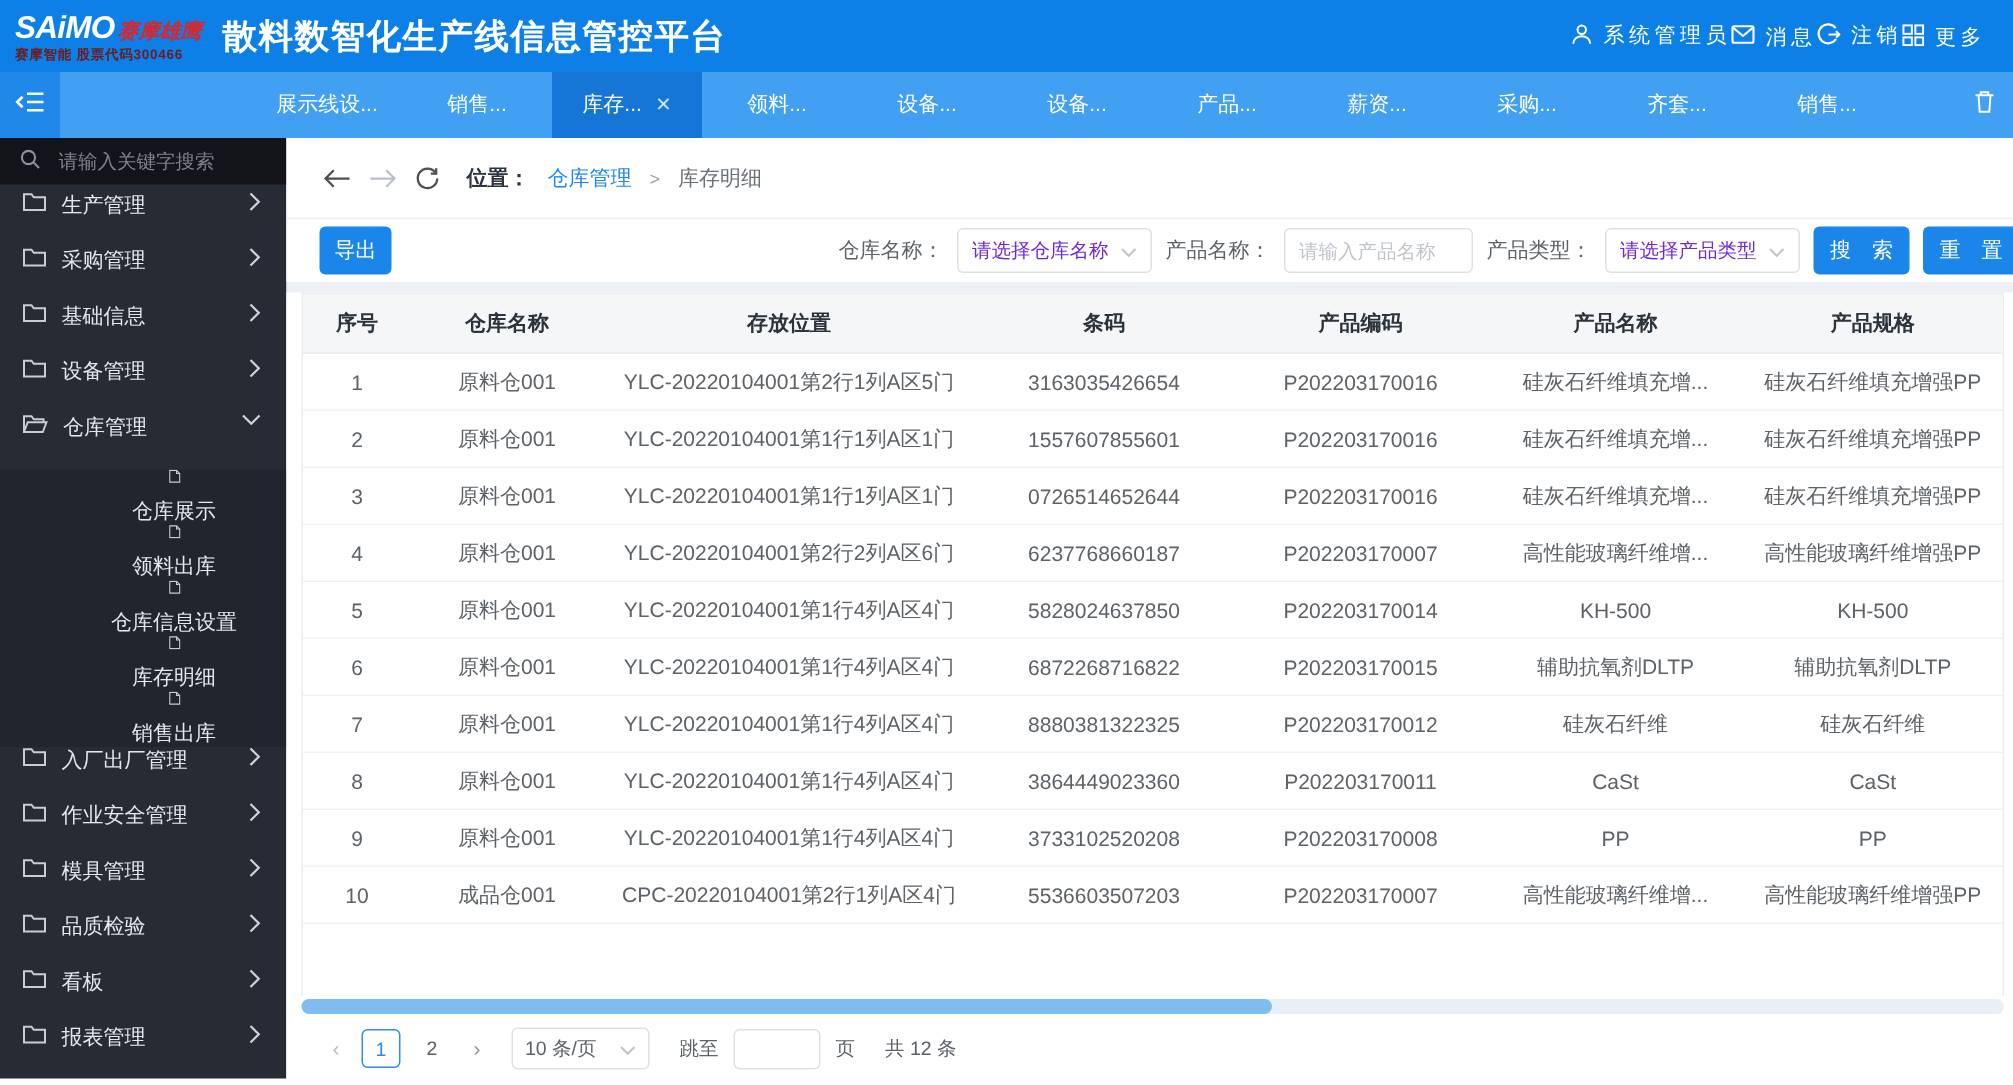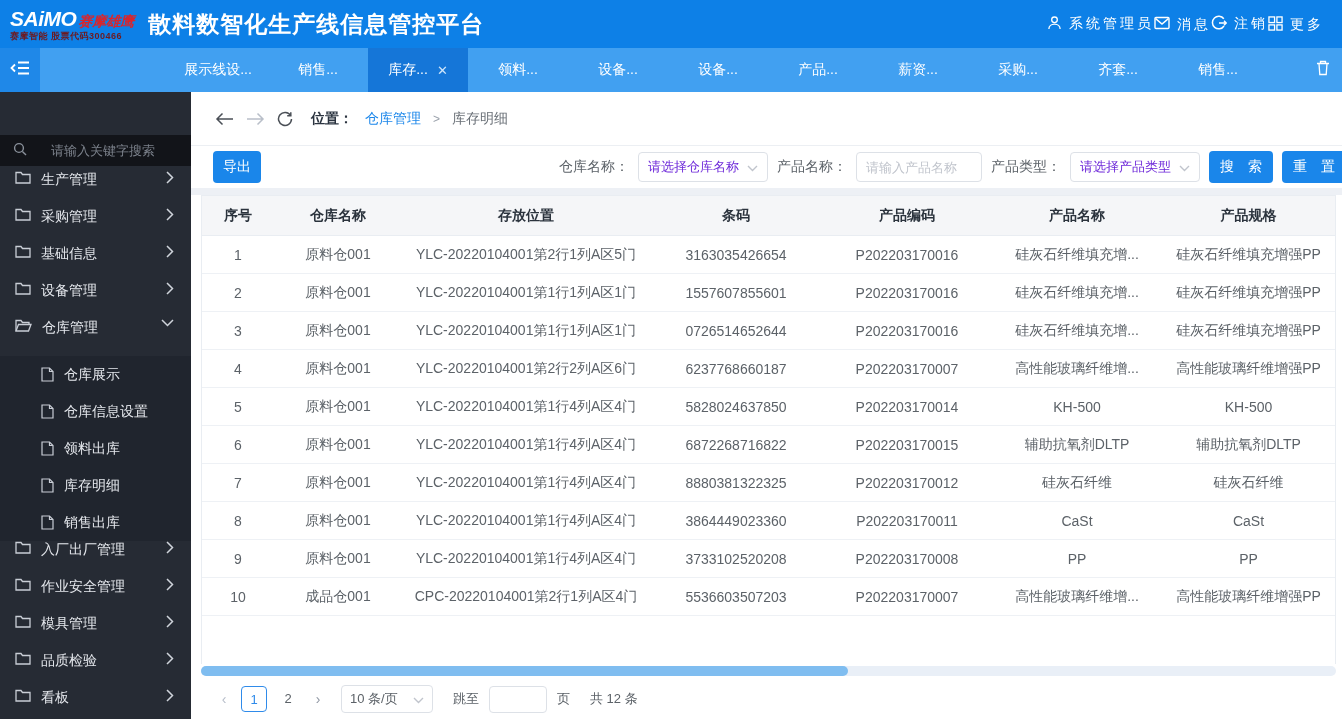--- a/index.html
+++ b/index.html
@@ -27,28 +27,28 @@
     color:#fff; font-size:14px; cursor:pointer; white-space:nowrap; }
   .tab.active { background:#1576d8; }
   .tab-close { font-size:13px; color:#cfe6fb; }
   .tab-trash { margin-left:auto; width:38px; display:flex; align-items:center;
     justify-content:center; cursor:pointer; }
 
   
   .layout { display:flex; height:627px; }
   .sidebar { width:191px; background:#262b34; display:flex; flex-direction:column; flex:none; }
   .sidebar-search { height:31px; background:#121419; display:flex; align-items:center;
-    gap:24px; padding:0 13px; color:#7c828c; font-size:13px; flex:none;margin-top:43px; }
+    gap:12px; padding:0 13px; color:#7c828c; font-size:13px; flex:none; }
   .menu { flex:1; overflow:hidden; padding-top:5px; }
   .menu-item { height:37px; display:flex; align-items:flex-start; padding:0 17px 0 15px;
     color:#e4e7ec; font-size:14px; cursor:pointer; }
   .menu-item .label { margin-left:10px; flex:1; }
   .submenu { background:#20252e; }
   .submenu-item { height:37px; display:flex; align-items:center; gap:10px;
-    padding-left:41px; color:#e4e7ec; font-size:14px; cursor:pointer; }
+    padding-left:41px; color:#e4e7ec; font-size:14px; cursor:pointer;flex-direction:column; }
 
   .main { flex:1; min-width:0; background:#edf0f5; display:flex; flex-direction:column; }
 
   
   .crumb-row { height:54px; background:#fff; display:flex; align-items:center;
     padding-left:24px; gap:12px; font-size:14px; flex:none; border-bottom:1px solid #eceff3; }
   .nav-ic { display:flex; align-items:center; cursor:pointer; }
   .crumb-label { color:#2b3440; font-weight:bold; margin-left:6px; }
   .crumb-link { color:#1c87ea; cursor:pointer; }
   .crumb-sep { color:#9aa1ab; font-size:12px; }
@@ -260,28 +260,28 @@
               <path d="M1 1h7.5L12 4.5V14H1z" fill="none" stroke="#c9ced6" stroke-width="1.2"></path>
               <path d="M8.5 1v3.5H12" fill="none" stroke="#c9ced6" stroke-width="1.2"></path>
             </svg>
             <span>仓库展示</span>
           </div>
           <div class="submenu-item">
             <svg width="13" height="15" viewBox="0 0 13 15">
               <path d="M1 1h7.5L12 4.5V14H1z" fill="none" stroke="#c9ced6" stroke-width="1.2"></path>
               <path d="M8.5 1v3.5H12" fill="none" stroke="#c9ced6" stroke-width="1.2"></path>
             </svg>
-            <span>仓库信息设置</span>
+            <span>领料出库</span>
           </div>
           <div class="submenu-item">
             <svg width="13" height="15" viewBox="0 0 13 15">
               <path d="M1 1h7.5L12 4.5V14H1z" fill="none" stroke="#c9ced6" stroke-width="1.2"></path>
               <path d="M8.5 1v3.5H12" fill="none" stroke="#c9ced6" stroke-width="1.2"></path>
             </svg>
-            <span>领料出库</span>
+            <span>仓库信息设置</span>
           </div>
           <div class="submenu-item">
             <svg width="13" height="15" viewBox="0 0 13 15">
               <path d="M1 1h7.5L12 4.5V14H1z" fill="none" stroke="#c9ced6" stroke-width="1.2"></path>
               <path d="M8.5 1v3.5H12" fill="none" stroke="#c9ced6" stroke-width="1.2"></path>
             </svg>
             <span>库存明细</span>
           </div>
           <div class="submenu-item">
             <svg width="13" height="15" viewBox="0 0 13 15">

